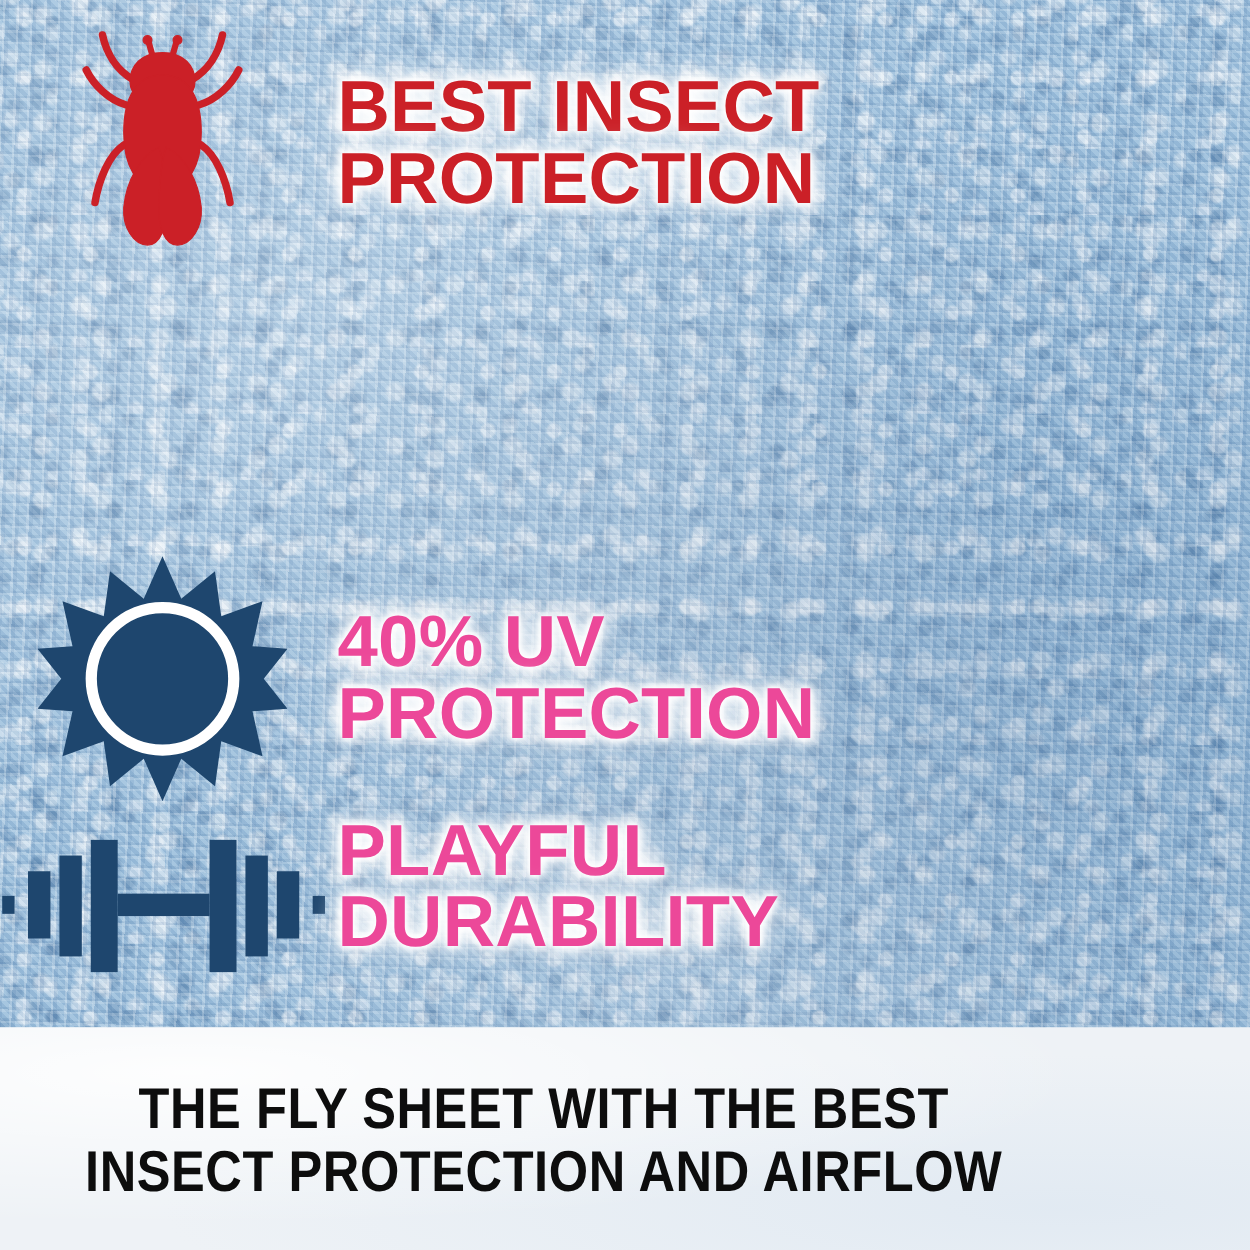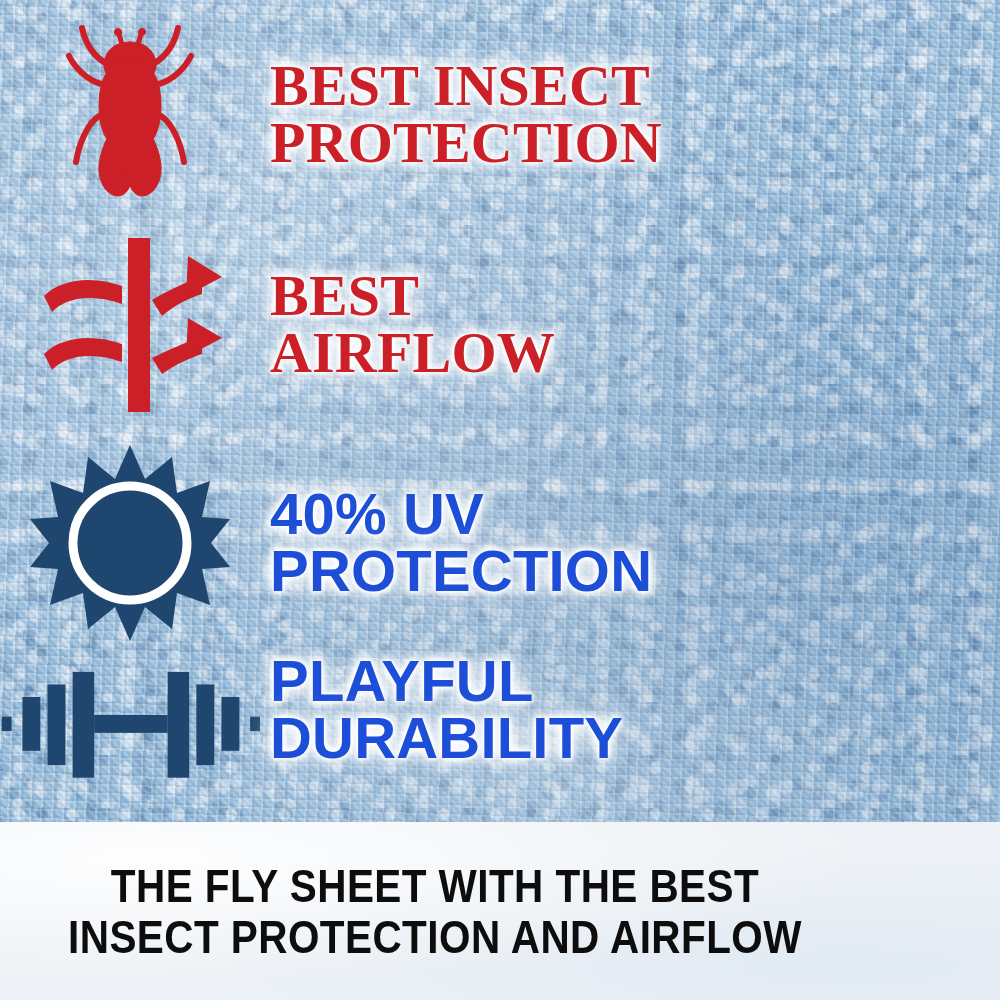--- a/index.html
+++ b/index.html
@@ -84,24 +84,23 @@
     font-weight:700;
     letter-spacing:.2px;
     line-height:.98;
     white-space:pre-line;
   }
   .label.red {
     color:#CB2027;
     text-shadow:
       0 0 10px #ffffff, 0 0 10px #ffffff, 0 0 18px #ffffff,
       0 0 26px #ffffff, 0 0 5px #ffffff, 0 0 5px #ffffff;
-    font-family: Liberation Serif, serif;
   }
   .label.navy {
-    color:#1d4ed8;
+    color:#ec4899;
     text-shadow:
       0 0 10px #ffffff, 0 0 10px #ffffff, 0 0 18px #ffffff,
       0 0 26px #ffffff, 0 0 5px #ffffff, 0 0 5px #ffffff;
   }
 
   #row-insect  { left:0;  top:10px;  width:1000px; height:210px; }
   #row-airflow { left:0;  top:222px; width:1000px; height:205px; }
   #row-uv      { left:0;  top:435px; width:1000px; height:215px; }
   #row-dura    { left:0;  top:625px; width:1000px; height:170px; }
 
@@ -174,43 +173,20 @@
             <path d="M78 98 C92 104 104 124 106 146 C107 162 98 176 87 176 C77 176 71 162 72 142 C73 124 74 108 78 98 Z"></path>
           </g>
         </svg>
       </div>
       <div class="text-cell">
         <div class="label red">BEST INSECT
 PROTECTION</div>
       </div>
     </div>
 
-    <div class="row" id="row-airflow">
-      <div class="icon-cell">
-        <svg width="200" height="190" viewBox="0 0 200 190">
-          <g fill="#CB2027">
-
-            <path d="M14 66 C32 48 64 46 92 56 L92 74 C66 64 36 66 22 82 Z"></path>
-            <path d="M14 124 C32 106 64 104 92 114 L92 132 C66 122 36 124 22 140 Z"></path>
-
-            <rect x="98" y="8" width="22" height="174"></rect>
-
-            <path d="M122 70 C142 58 158 52 172 46 L172 64 C160 68 146 74 132 86 Z"></path>
-            <path d="M158 26 L192 47 L156 66 Z"></path>
-
-            <path d="M122 128 C142 118 158 112 172 106 L172 124 C160 128 146 134 132 144 Z"></path>
-            <path d="M158 88 L192 108 L156 127 Z"></path>
-          </g>
-        </svg>
-      </div>
-      <div class="text-cell">
-        <div class="label red">BEST
-AIRFLOW</div>
-      </div>
-    </div>
 
     <div class="row" id="row-uv">
       <div class="icon-cell">
         <svg width="200" height="200" viewBox="0 0 200 200">
 
           <polygon fill="#1E466E" points="
             100,2 115,36 142,14 147,50 180,38 172,74 200,76 181,100 200,124 172,126
             180,162 147,150 142,186 115,164 100,198 85,164 58,186 53,150 20,162 28,126
             0,124 19,100 0,76 28,74 20,38 53,50 58,14 85,36"></polygon>
           <circle cx="100" cy="100" r="57" fill="none" stroke="#ffffff" stroke-width="9"></circle>

